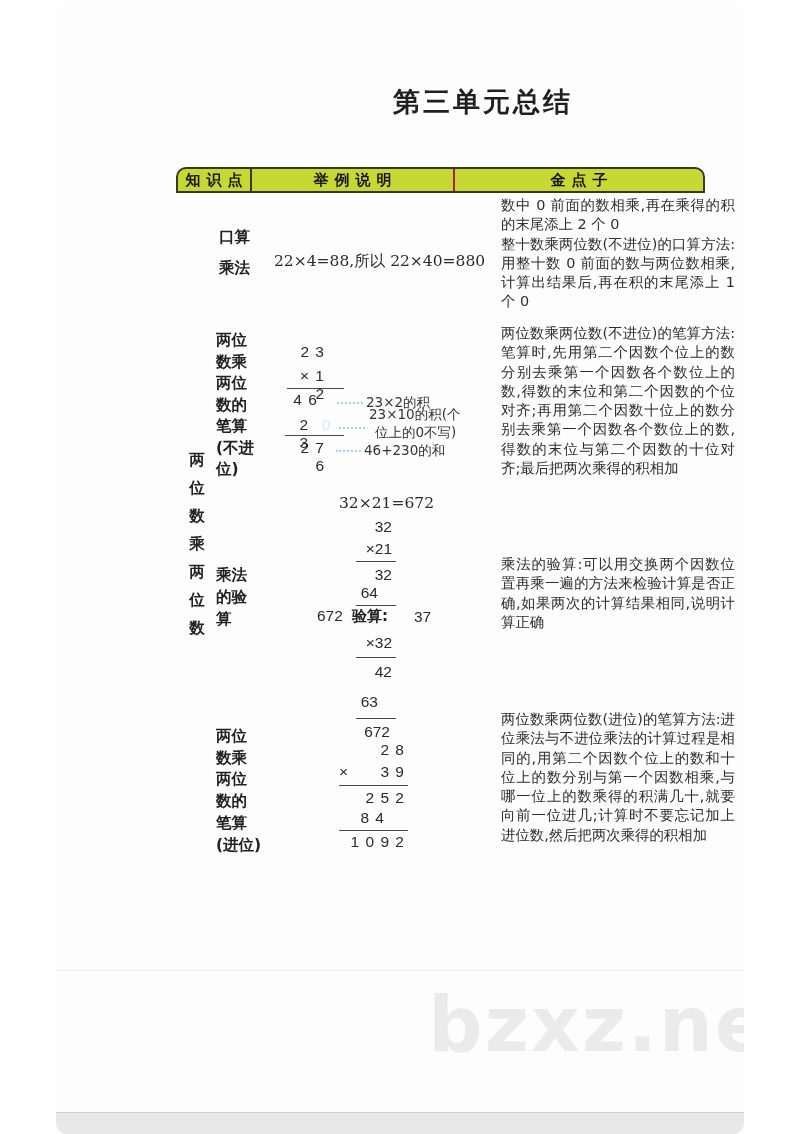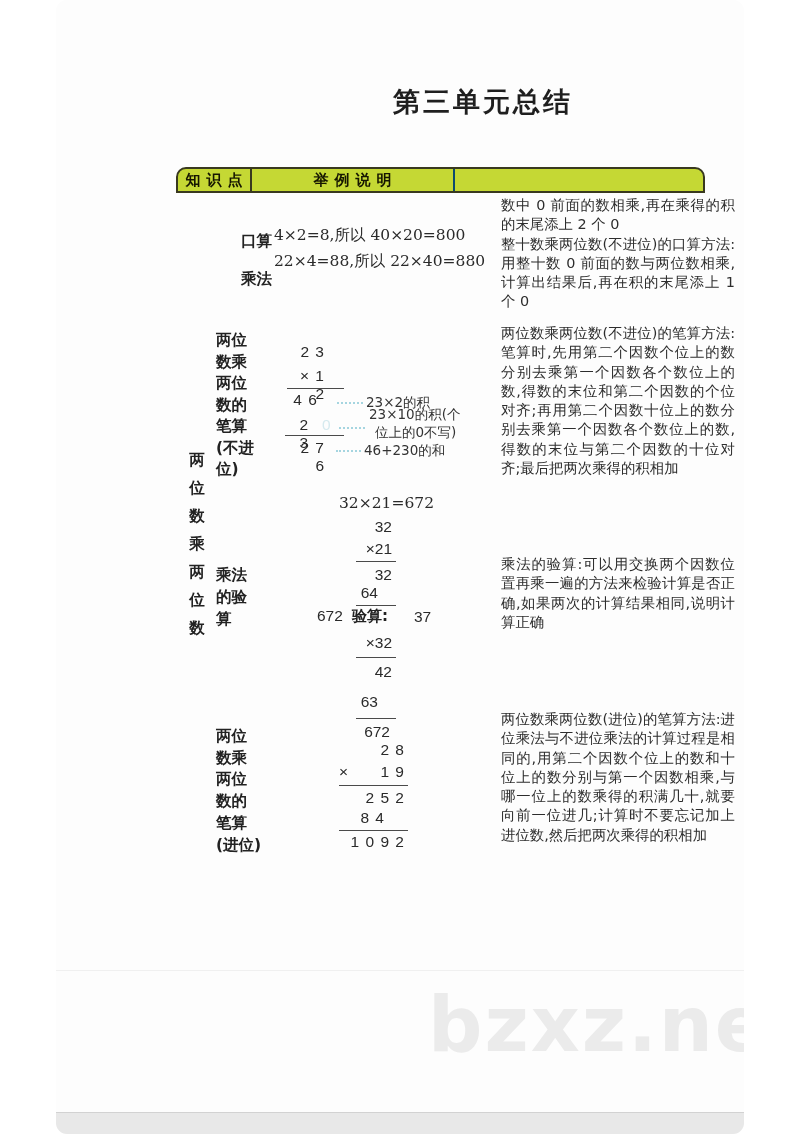--- a/index.html
+++ b/index.html
@@ -21,21 +21,21 @@
     left:120px;top:167px;width:529px;height:26px;display:flex;
     background:#c5d834;border:2px solid #39391f;border-radius:10px 10px 0 0;
     box-sizing:border-box;
   }
   .thead .cell{
     display:flex;align-items:center;justify-content:center;
     font-size:15px;font-weight:bold;color:#161600;
     letter-spacing:6px;text-indent:6px;box-sizing:border-box;
   }
   .thead .c1{width:74px;border-right:2px solid #39391f;}
-  .thead .c2{width:203px;border-right:2px solid #0c4a6e;}
+  .thead .c2{width:203px;border-right:2px solid #b91c1c;}
   .thead .c3{flex:1;}
   
   .klabel{font-size:15.5px;font-weight:bold;color:#222;white-space:pre-line;}
   .groupv{left:130px;top:446px;width:22px;text-align:center;line-height:28px;
     font-size:15.5px;font-weight:bold;color:#222;white-space:pre-line;}
   
   .math{font-family:"DejaVu Serif","Liberation Serif",serif;font-size:15.5px;color:#2a2a2a;}
   .wl{position:absolute;text-align:right;font-family:Liberation Sans, sans-serif;
       font-size:15.5px;color:#2a2a2a;box-sizing:border-box;word-spacing:2px;}
   .rule{position:absolute;border-top:1.5px solid #4a4a4a;height:0;}
@@ -61,33 +61,33 @@
 </head>
 <body>
 
 <div class="screen">
 
   <div class="abs page-title">第三单元总结</div>
 
   <div class="abs thead">
     <div class="cell c1">知识点</div>
     <div class="cell c2">举例说明</div>
+    <div class="cell c3">金点子</div>
   </div>
 
   <div class="abs groupv">两
 位
 数
 乘
 两
 位
 数</div>
 
-  <div class="abs klabel" style="left:163px;top:222px;line-height:38px;margin-left:22px;">口算
+  <div class="abs klabel" style="left:163px;top:222px;line-height:31px;">口算
 乘法</div>
-  <div class="abs math" style="left:218px;top:225px;">4×2=8,所以 40×20=800</div>
   <div class="abs math" style="left:218px;top:251px;">22×4=88,所以 22×40=880</div>
   <div class="abs tip prelines" style="top:196px;">数中 0 前面的数相乘,再在乘得的积的末尾添上 2 个 0
 整十数乘两位数(不进位)的口算方法:用整十数 0 前面的数与两位数相乘,计算出结果后,再在积的末尾添上 1 个 0</div>
 
   <div class="abs klabel" style="left:160px;top:330px;line-height:21.5px;">两位
 数乘
 两位
 数的
 笔算
 (不进
@@ -138,21 +138,21 @@
   <div class="abs klabel" style="left:160px;top:726px;line-height:21.7px;">两位
 数乘
 两位
 数的
 笔算
 (进位)</div>
 
   <div class="wl" style="left:283px;top:741px;width:69px;padding-right:4px;">2 8</div>
   <div class="wl ruled mulflex" style="left:283px;top:763px;width:69px;height:23px;padding-right:4px;">
     <span>×</span>
-    <span>1 9</span>
+    <span>3 9</span>
   </div>
   <div class="wl" style="left:283px;top:789px;width:69px;padding-right:4px;">2 5 2</div>
   <div class="wl ruled" style="left:283px;top:809px;width:69px;height:22px;padding-right:24px;">8 4</div>
   <div class="wl" style="left:283px;top:833px;width:69px;padding-right:4px;">1 0 9 2</div>
 
   <div class="abs tip" style="top:710px;">两位数乘两位数(进位)的笔算方法:进位乘法与不进位乘法的计算过程是相同的,用第二个因数个位上的数和十位上的数分别与第一个因数相乘,与哪一位上的数乘得的积满几十,就要向前一位进几;计算时不要忘记加上进位数,然后把两次乘得的积相加</div>
 
   <div class="abs scanline"></div>
   <div class="abs watermark">bzxz.net</div>
   <div class="abs rightedge"></div>

